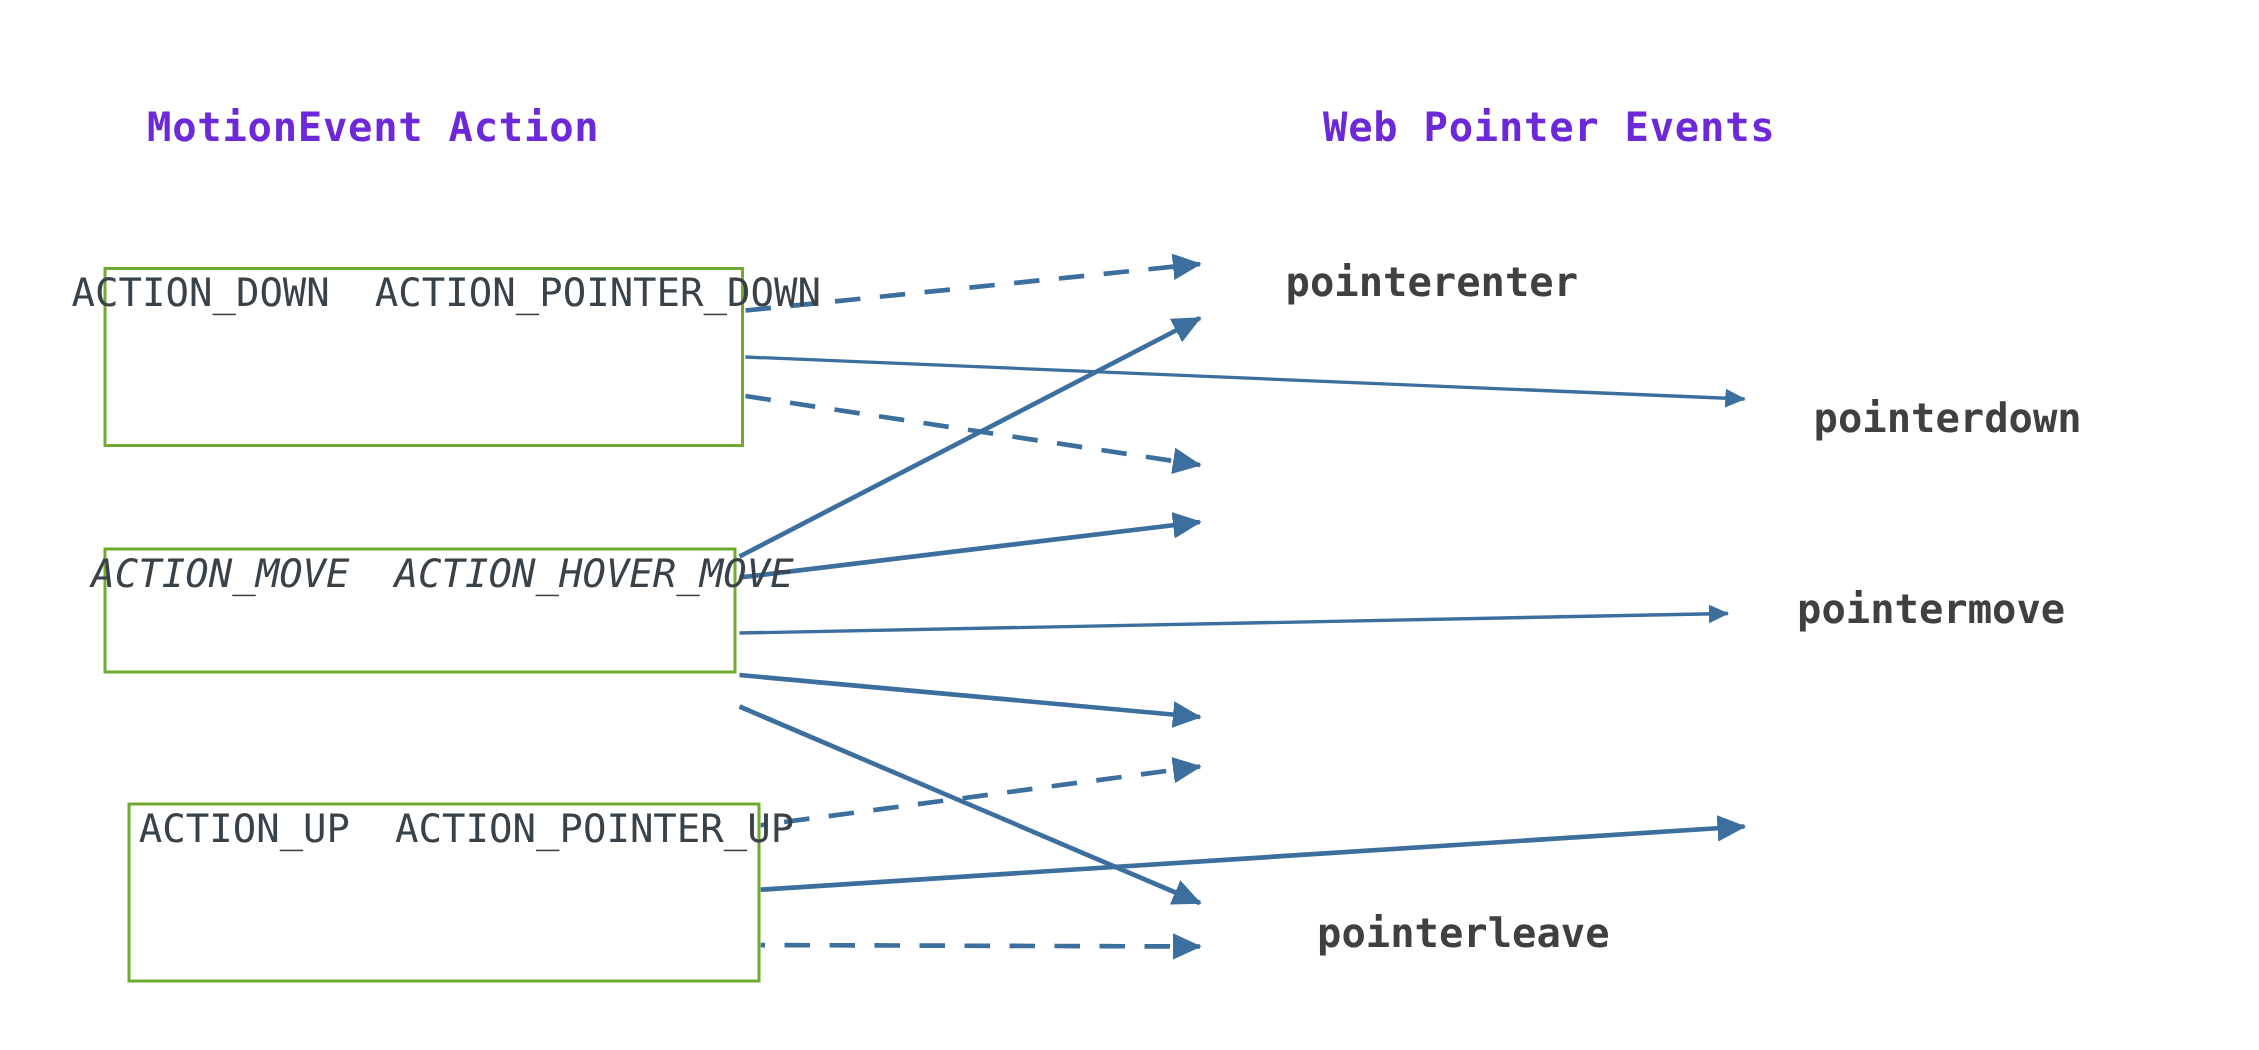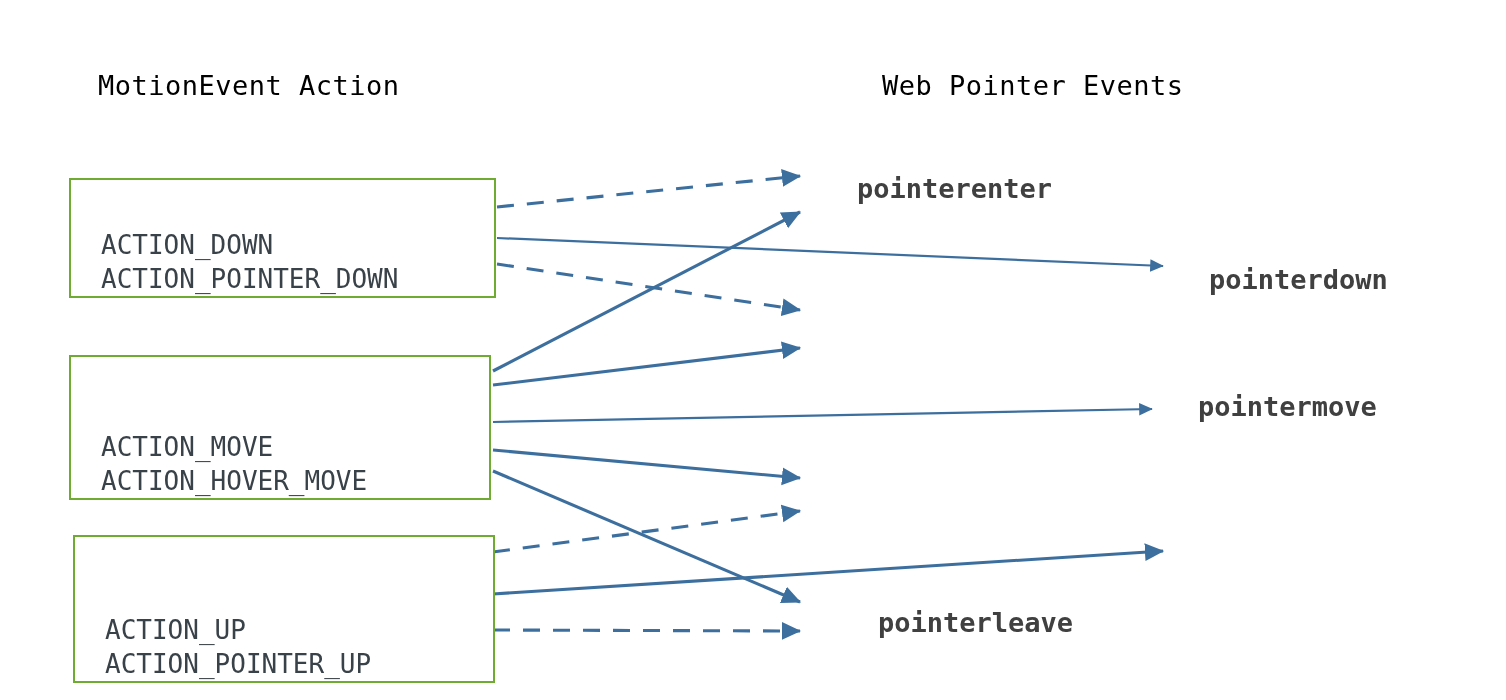--- a/index.html
+++ b/index.html
@@ -7,49 +7,49 @@
     width:1506px;height:700px;
     font-family:"DejaVu Sans Mono","Liberation Mono",monospace;
     overflow:hidden;position:relative;
   }
   #stage{position:absolute;left:0;top:0;width:1506px;height:700px;}
   #wires{position:absolute;left:0;top:0;width:1506px;height:700px;}
 
   .col-title{
     position:absolute;
     font-size:27px;
-    font-weight:400;
+    font-weight:700;
     letter-spacing:0.5px;
-    color:#000000;
+    color:#6d28d9;
     white-space:pre;
   }
   #title-left{left:98px;top:70px;}
   #title-right{left:882px;top:70px;}
 
   .action-box{
     position:absolute;
     box-sizing:border-box;
     background:#ffffff;
     border:2.5px solid #6fab31;
     display:flex;
-    flex-direction:column;
-    justify-content:flex-end;
+    flex-direction:row;
+    justify-content:center;
   }
   .action-box .ln{
     font-size:26px;
     font-weight:400;
     color:#3a4249;
     white-space:pre;
     line-height:1.28;
     padding-left:30px;
     letter-spacing:0px;
   }
   #box-down{left:69px;top:178px;width:427px;height:120px;}
-  #box-move{left:69px;top:355px;width:422px;height:145px;}
-  #box-up{left:73px;top:535px;width:422px;height:148px;}
+  #box-move{left:69px;top:365px;width:422px;height:84px;font-style:italic;}
+  #box-up{left:85px;top:535px;width:422px;height:120px;}
 
   .event-label{
     position:absolute;
     font-size:27px;
     font-weight:700;
     color:#404040;
     white-space:pre;
     letter-spacing:0px;
   }
   #lbl-pointerenter{left:857px;top:173px;}

